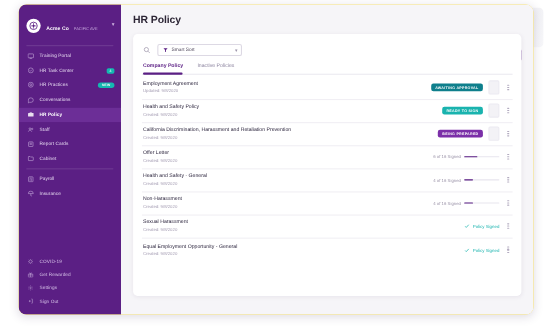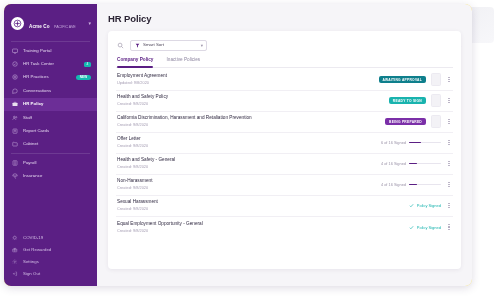--- a/index.html
+++ b/index.html
@@ -15,21 +15,21 @@
   #app {
     position: relative;
     width: 500px;
     height: 300px;
     background: #ffffff;
   }
 
   
   .window {
     position: absolute;
-    left: 4px;
+    left: 17px;
     top: 4px;
     width: 468px;
     height: 282px;
     background: #fde047;
     border-radius: 7px;
     overflow: hidden;
     box-shadow: 0 2px 9px rgba(60,40,90,0.17);
     display: flex;
   }
 

